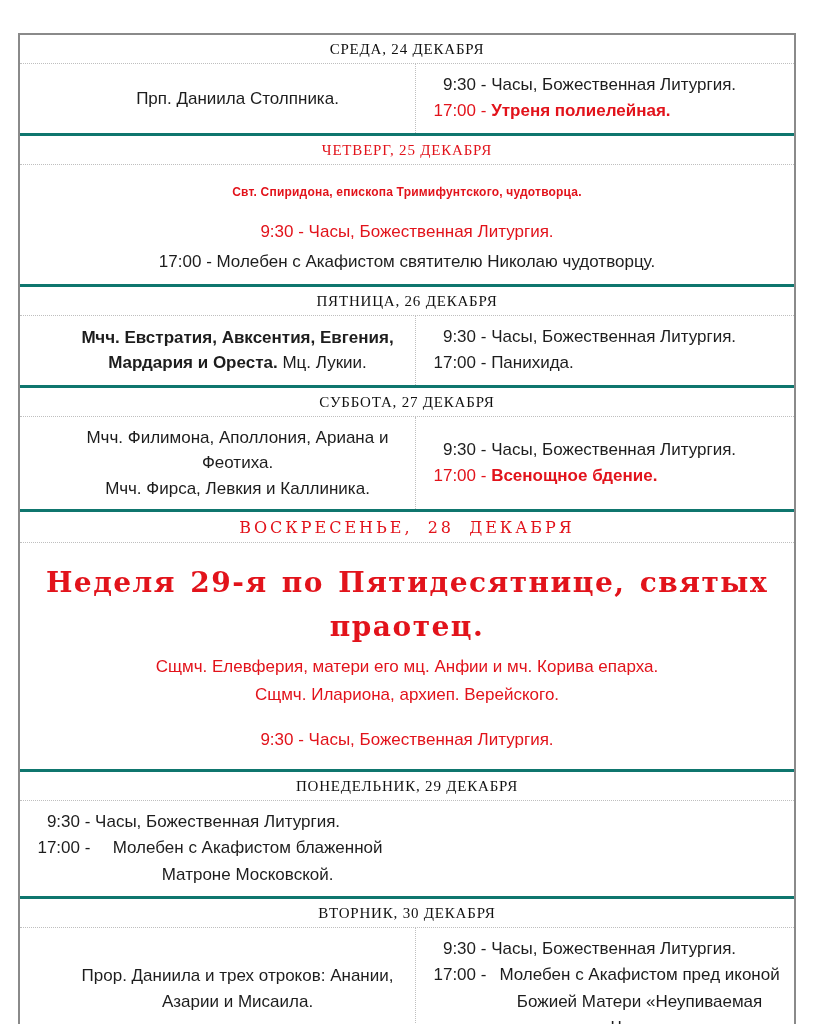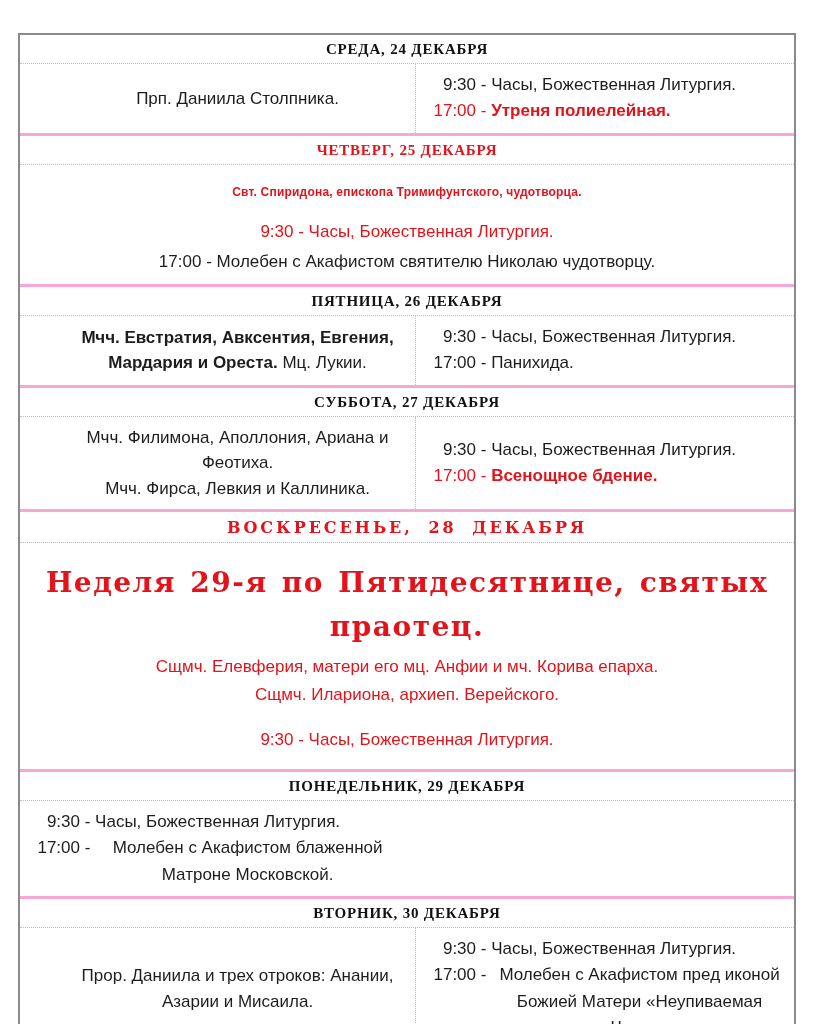--- a/index.html
+++ b/index.html
@@ -7,27 +7,27 @@
   body {
     width:814px; height:1024px; position:relative;
     font-family:"Liberation Sans", sans-serif;
     color:#1d1d1d;
   }
   .sheet {
     position:absolute; left:18px; top:33px; width:778px;
     border:2px solid #8a8a8a;
     background:#fff;
   }
-  section.day + section.day { border-top:3px solid #f9a8d4; }
+  section.day + section.day { border-top:3px solid #0f766e; }
 
   
   .hdr {
     text-align:center;
     font-family:"Liberation Serif", serif;
-    font-weight:bold;
+    font-weight:normal;
     font-size:15px;
     letter-spacing:0.8px;
     color:#111;
     padding:5px 6px 4px;
     border-bottom:1px dotted #bfbfbf;
     line-height:19px;
   }
   .hdr.red { color:#e2131b; }
   .hdr.slavonic {
     font-family:"DejaVu Serif", serif;

